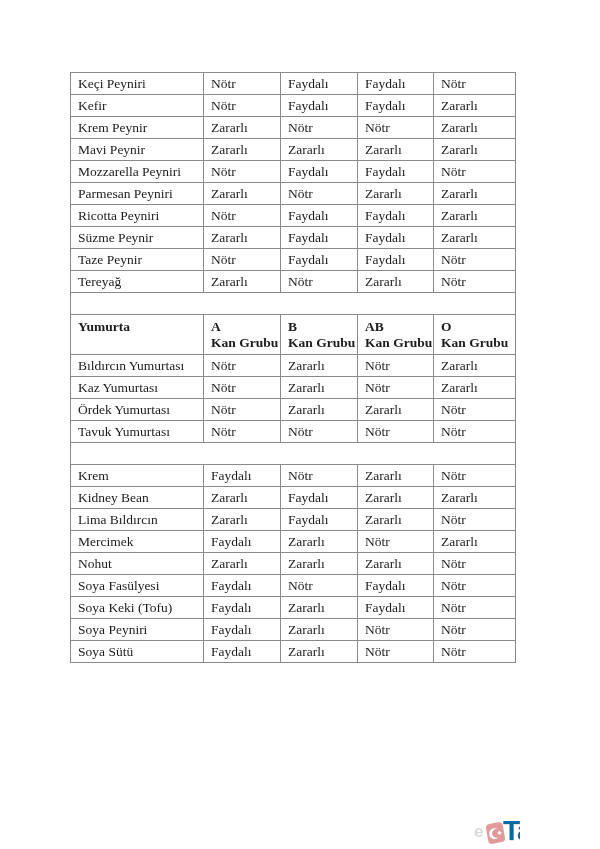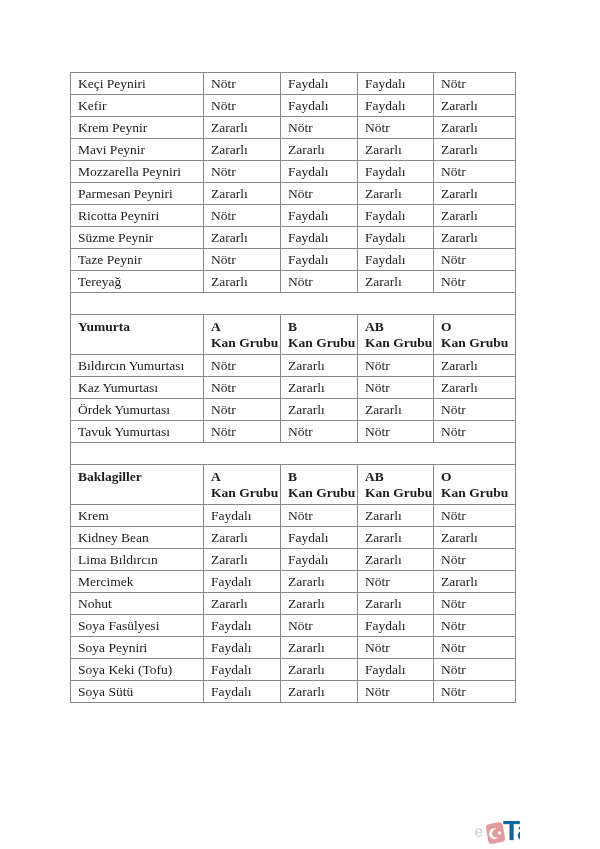--- a/index.html
+++ b/index.html
@@ -231,39 +231,20 @@
         <tr class="data-row">
           <td class="label-cell">Tavuk Yumurtası</td>
           <td class="value-cell">Nötr</td>
           <td class="value-cell">Nötr</td>
           <td class="value-cell">Nötr</td>
           <td class="value-cell">Nötr</td>
         </tr>
         <tr class="spacer-row">
           <td class="spacer-cell" colspan="5"></td>
         </tr>
-        <tr class="header-row">
-          <td class="label-cell">Baklagiller</td>
-          <td class="header-cell">
-            <div class="hline">A</div>
-            <div class="hline">Kan Grubu</div>
-          </td>
-          <td class="header-cell">
-            <div class="hline">B</div>
-            <div class="hline">Kan Grubu</div>
-          </td>
-          <td class="header-cell">
-            <div class="hline">AB</div>
-            <div class="hline">Kan Grubu</div>
-          </td>
-          <td class="header-cell">
-            <div class="hline">O</div>
-            <div class="hline">Kan Grubu</div>
-          </td>
-        </tr>
         <tr class="data-row">
           <td class="label-cell">Krem</td>
           <td class="value-cell">Faydalı</td>
           <td class="value-cell">Nötr</td>
           <td class="value-cell">Zararlı</td>
           <td class="value-cell">Nötr</td>
         </tr>
         <tr class="data-row">
           <td class="label-cell">Kidney Bean</td>
           <td class="value-cell">Zararlı</td>
@@ -293,31 +274,31 @@
           <td class="value-cell">Nötr</td>
         </tr>
         <tr class="data-row">
           <td class="label-cell">Soya Fasülyesi</td>
           <td class="value-cell">Faydalı</td>
           <td class="value-cell">Nötr</td>
           <td class="value-cell">Faydalı</td>
           <td class="value-cell">Nötr</td>
         </tr>
         <tr class="data-row">
+          <td class="label-cell">Soya Keki (Tofu)</td>
+          <td class="value-cell">Faydalı</td>
+          <td class="value-cell">Zararlı</td>
+          <td class="value-cell">Faydalı</td>
+          <td class="value-cell">Nötr</td>
+        </tr>
+        <tr class="data-row">
           <td class="label-cell">Soya Peyniri</td>
           <td class="value-cell">Faydalı</td>
           <td class="value-cell">Zararlı</td>
           <td class="value-cell">Nötr</td>
-          <td class="value-cell">Nötr</td>
-        </tr>
-        <tr class="data-row">
-          <td class="label-cell">Soya Keki (Tofu)</td>
-          <td class="value-cell">Faydalı</td>
-          <td class="value-cell">Zararlı</td>
-          <td class="value-cell">Faydalı</td>
           <td class="value-cell">Nötr</td>
         </tr>
         <tr class="data-row">
           <td class="label-cell">Soya Sütü</td>
           <td class="value-cell">Faydalı</td>
           <td class="value-cell">Zararlı</td>
           <td class="value-cell">Nötr</td>
           <td class="value-cell">Nötr</td>
         </tr>
       </tbody>

